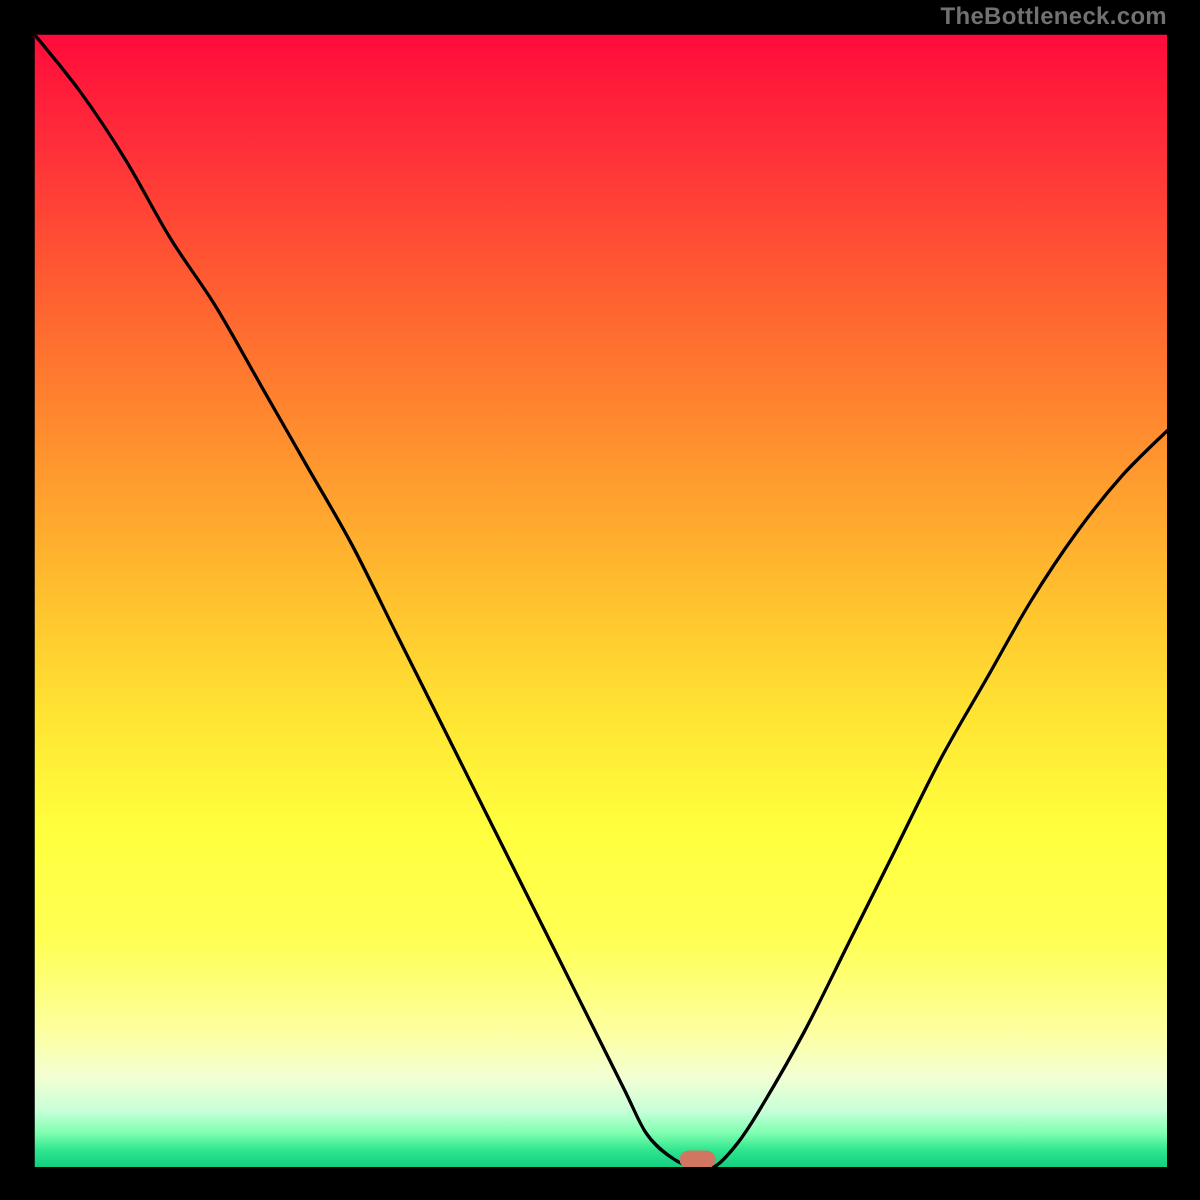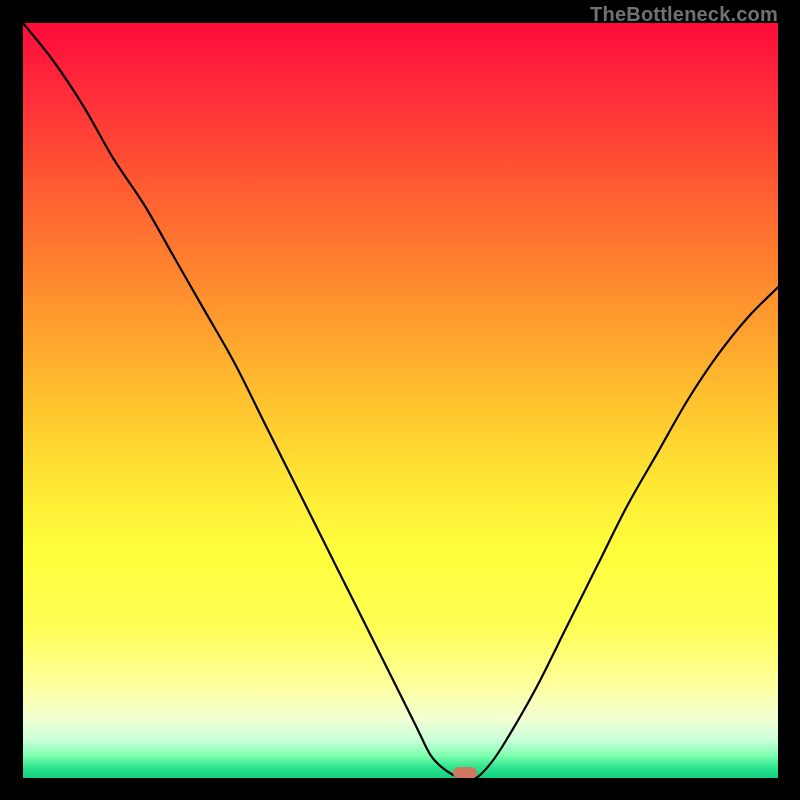--- a/index.html
+++ b/index.html
@@ -52,21 +52,21 @@
     height: 12px;
     background: #d17660;
     border-radius: 6px;
     transform: translate(-50%, -50%);
   }
   .attribution {
     position: absolute;
     top: 3px;
     right: 22px;
     font-family: Arial, Helvetica, sans-serif;
-    font-size: 20px;
+    font-size: 16px;
     font-weight: 600;
     color: #717171;
     letter-spacing: 0.2px;
   }
 </style>
 </head>
 <body>
 
 <div class="frame">
 

